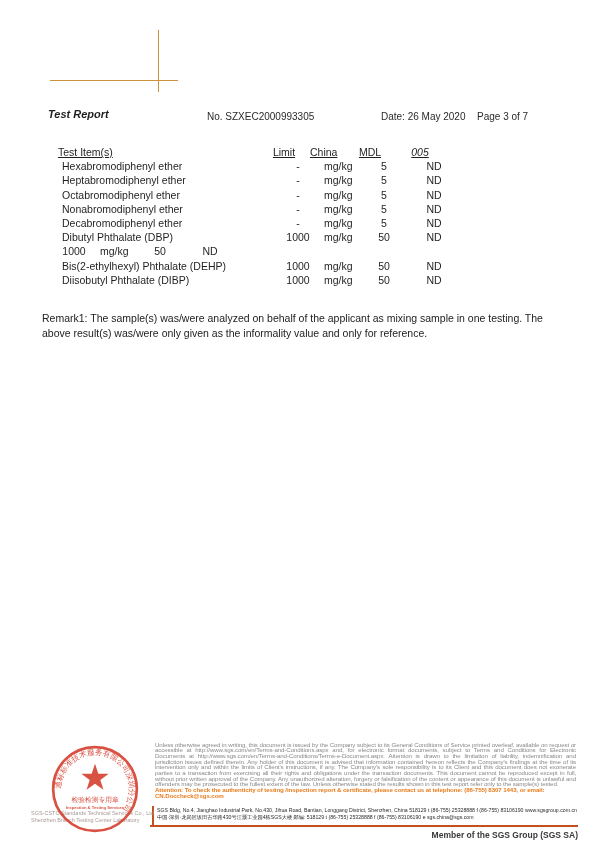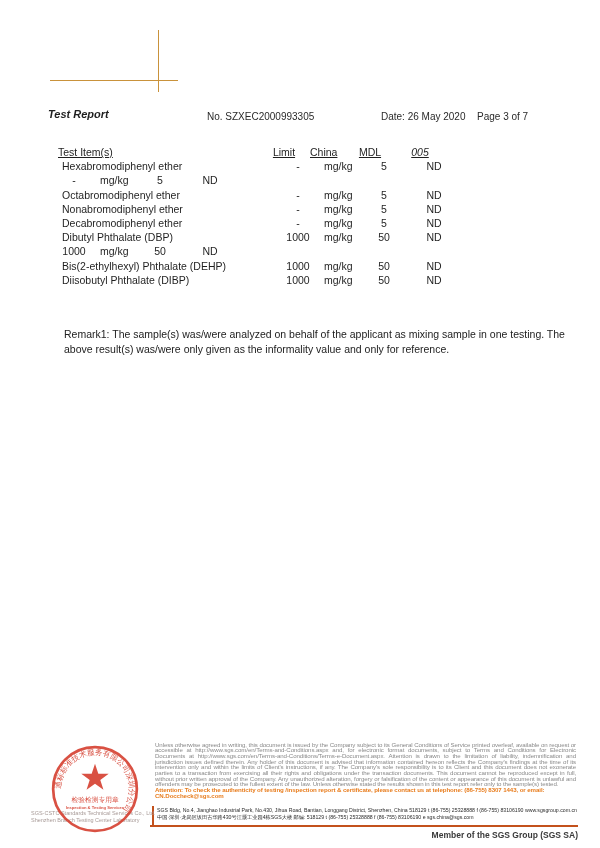--- a/index.html
+++ b/index.html
@@ -24,22 +24,22 @@
   .c0{width:210px;text-align:left;padding-left:14px;}
   .c1{width:52px;text-align:center;}
   .c2{width:24px;text-align:center;white-space:nowrap;}
   .c3{width:72px;text-align:center;}
   .c4{width:28px;text-align:center;}
   .head .c0{padding-left:10px;width:200px;}
   .head span{text-decoration:underline;}
   .head .c4 span{font-style:italic;}
 
   
-  .remarks{position:absolute;left:64px;top:311px;width:518px;font-size:10.5px;
-           line-height:15.2px;color:#222;margin-top:16px;}
+  .remarks{position:absolute;left:42px;top:311px;width:518px;font-size:10.5px;
+           line-height:15.2px;color:#222;}
 
   
   .stamp{position:absolute;left:50px;top:744px;width:90px;height:90px;opacity:0.88;z-index:3;}
   .tiny{transform:scale(0.5);transform-origin:0 0;}
   .company{position:absolute;left:31px;top:810px;width:150px;z-index:1;}
   .company .tiny{width:300px;font-size:11px;line-height:13px;color:#a89a97;white-space:nowrap;}
   .legal{position:absolute;left:155px;top:742px;width:421px;height:66px;}
   .legal .tiny{width:842px;font-size:12.3px;line-height:11.3px;letter-spacing:-0.2px;
                text-align:justify;color:#8a8a8a;}
   .attention{display:block;color:#e87d1e;font-weight:bold;text-align:left;}
@@ -72,20 +72,21 @@
       <div class="c4"><span>005</span></div>
     </div>
     <div class="trow">
       <div class="c0">Hexabromodiphenyl ether</div>
       <div class="c1">-</div>
       <div class="c2">mg/kg</div>
       <div class="c3">5</div>
       <div class="c4">ND</div>
     </div>
     <div class="trow">
+      <div class="c0">Heptabromodiphenyl ether</div>
       <div class="c1">-</div>
       <div class="c2">mg/kg</div>
       <div class="c3">5</div>
       <div class="c4">ND</div>
     </div>
     <div class="trow">
       <div class="c0">Octabromodiphenyl ether</div>
       <div class="c1">-</div>
       <div class="c2">mg/kg</div>
       <div class="c3">5</div>

